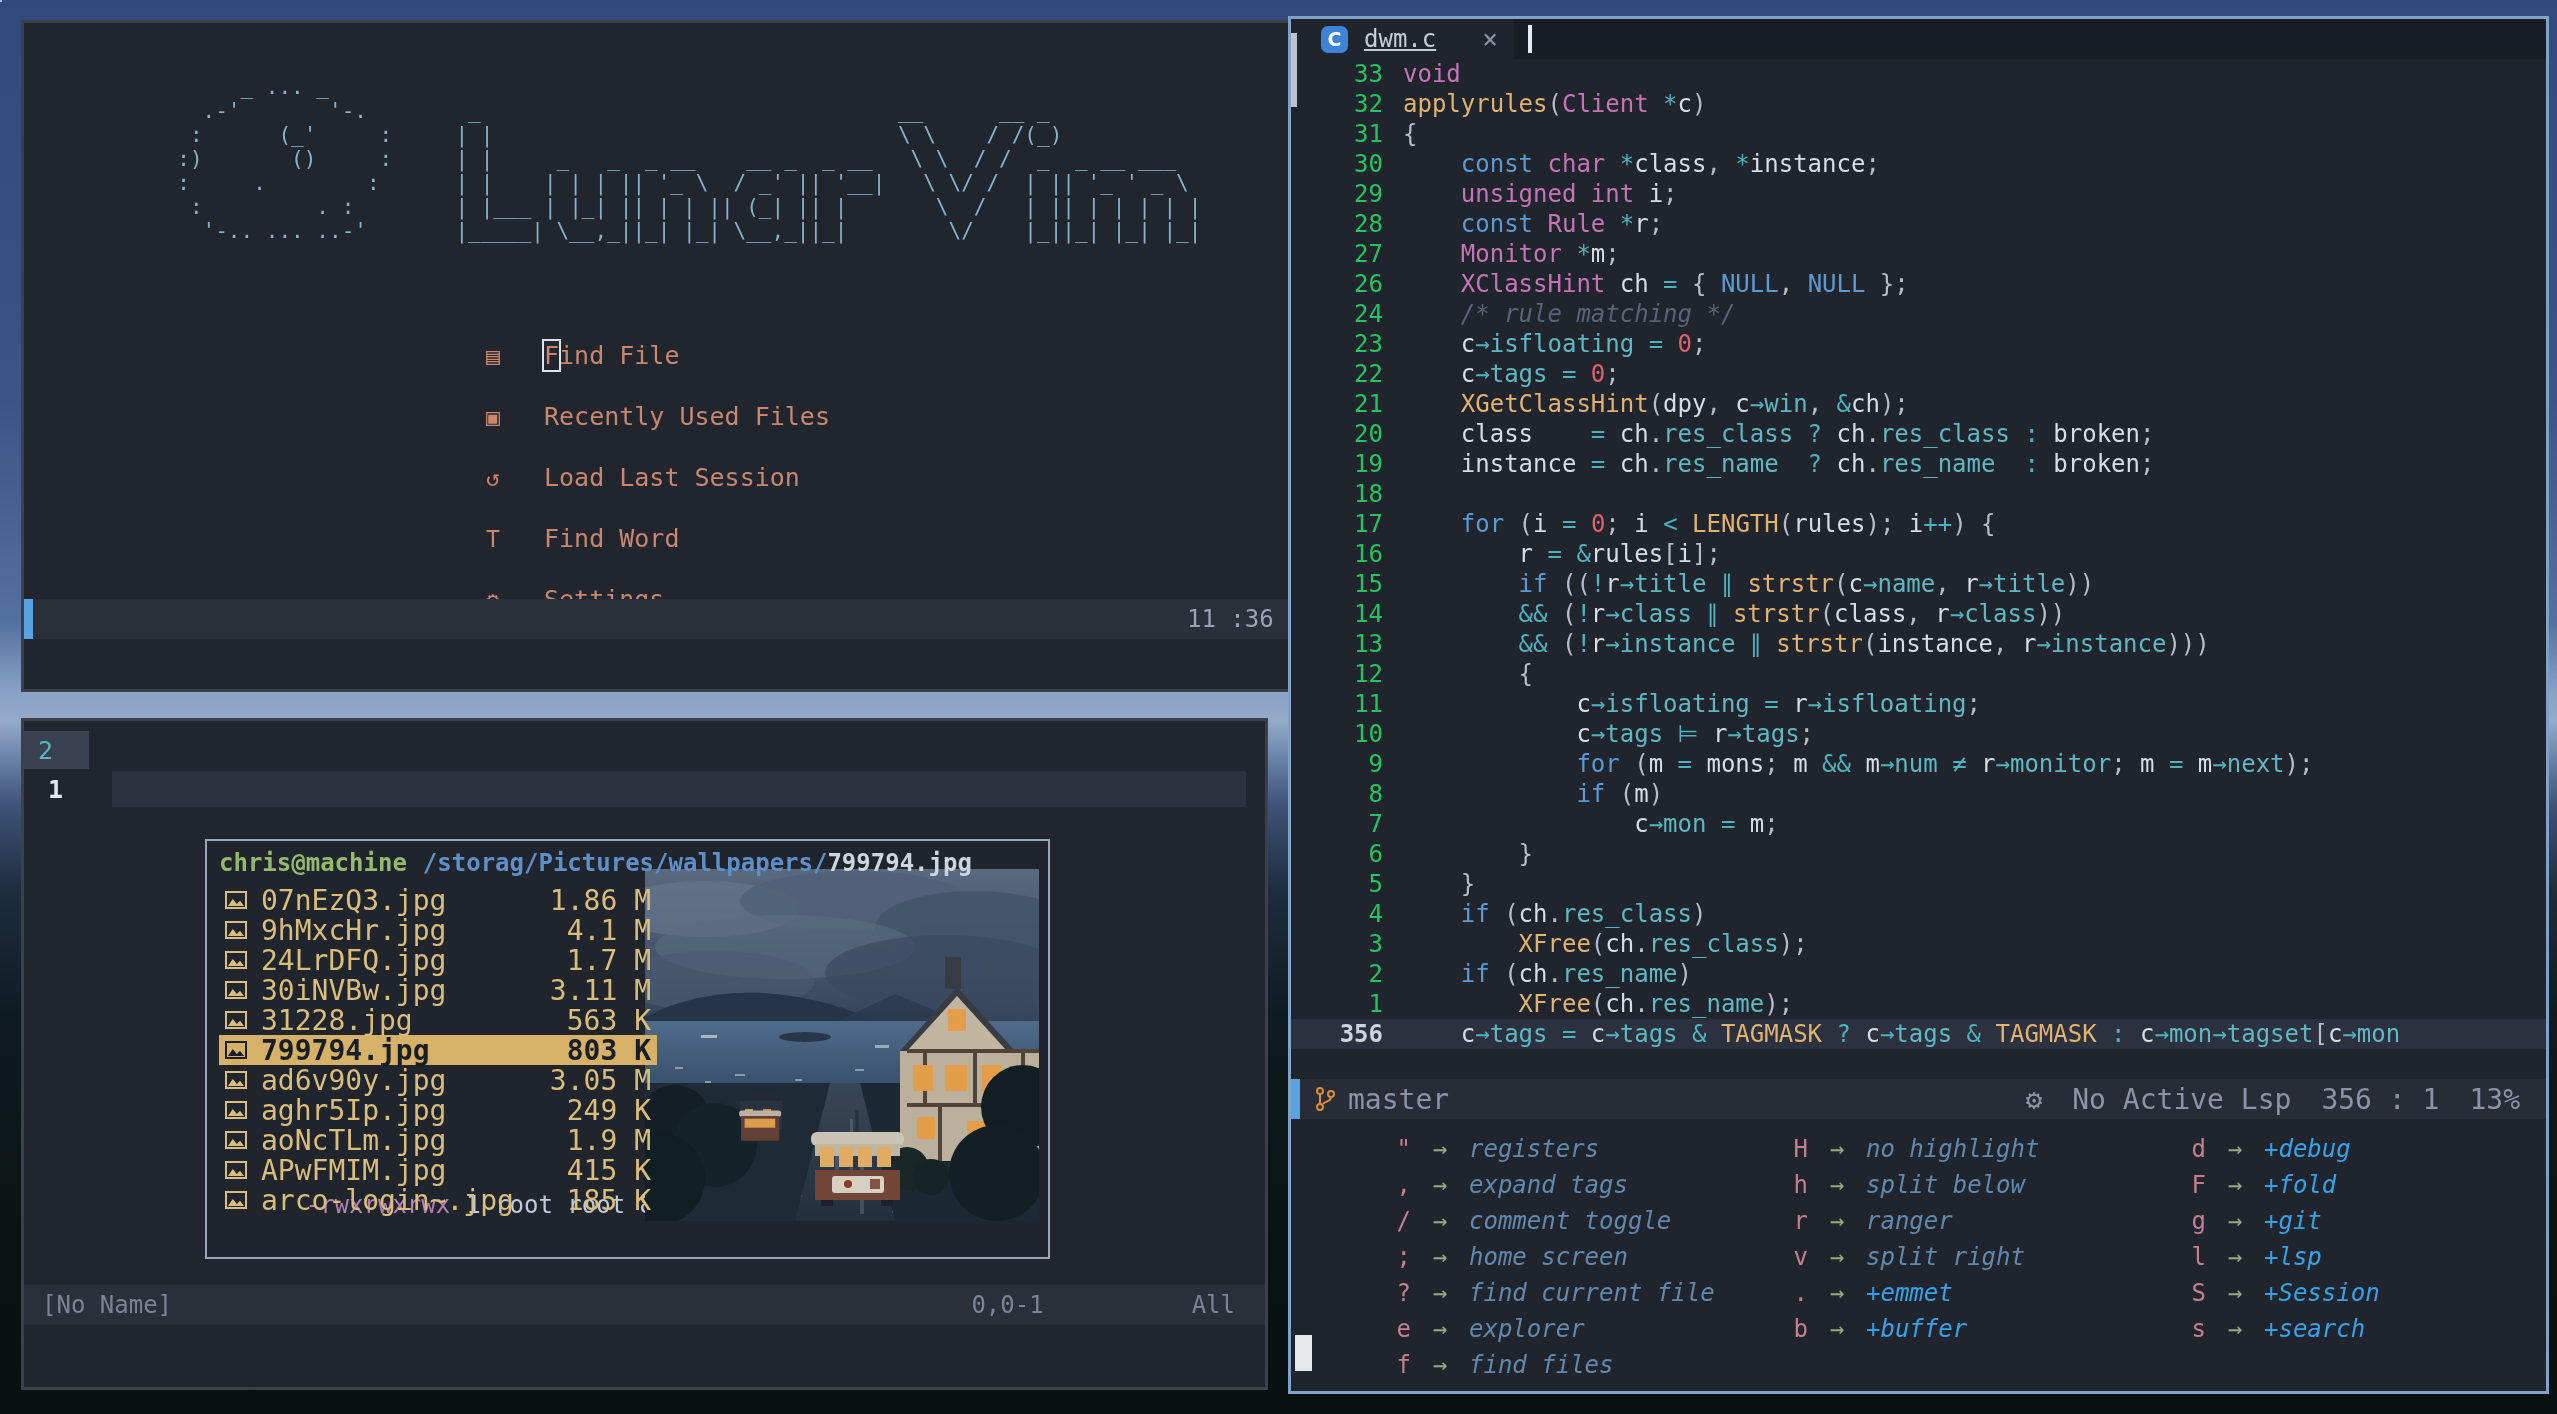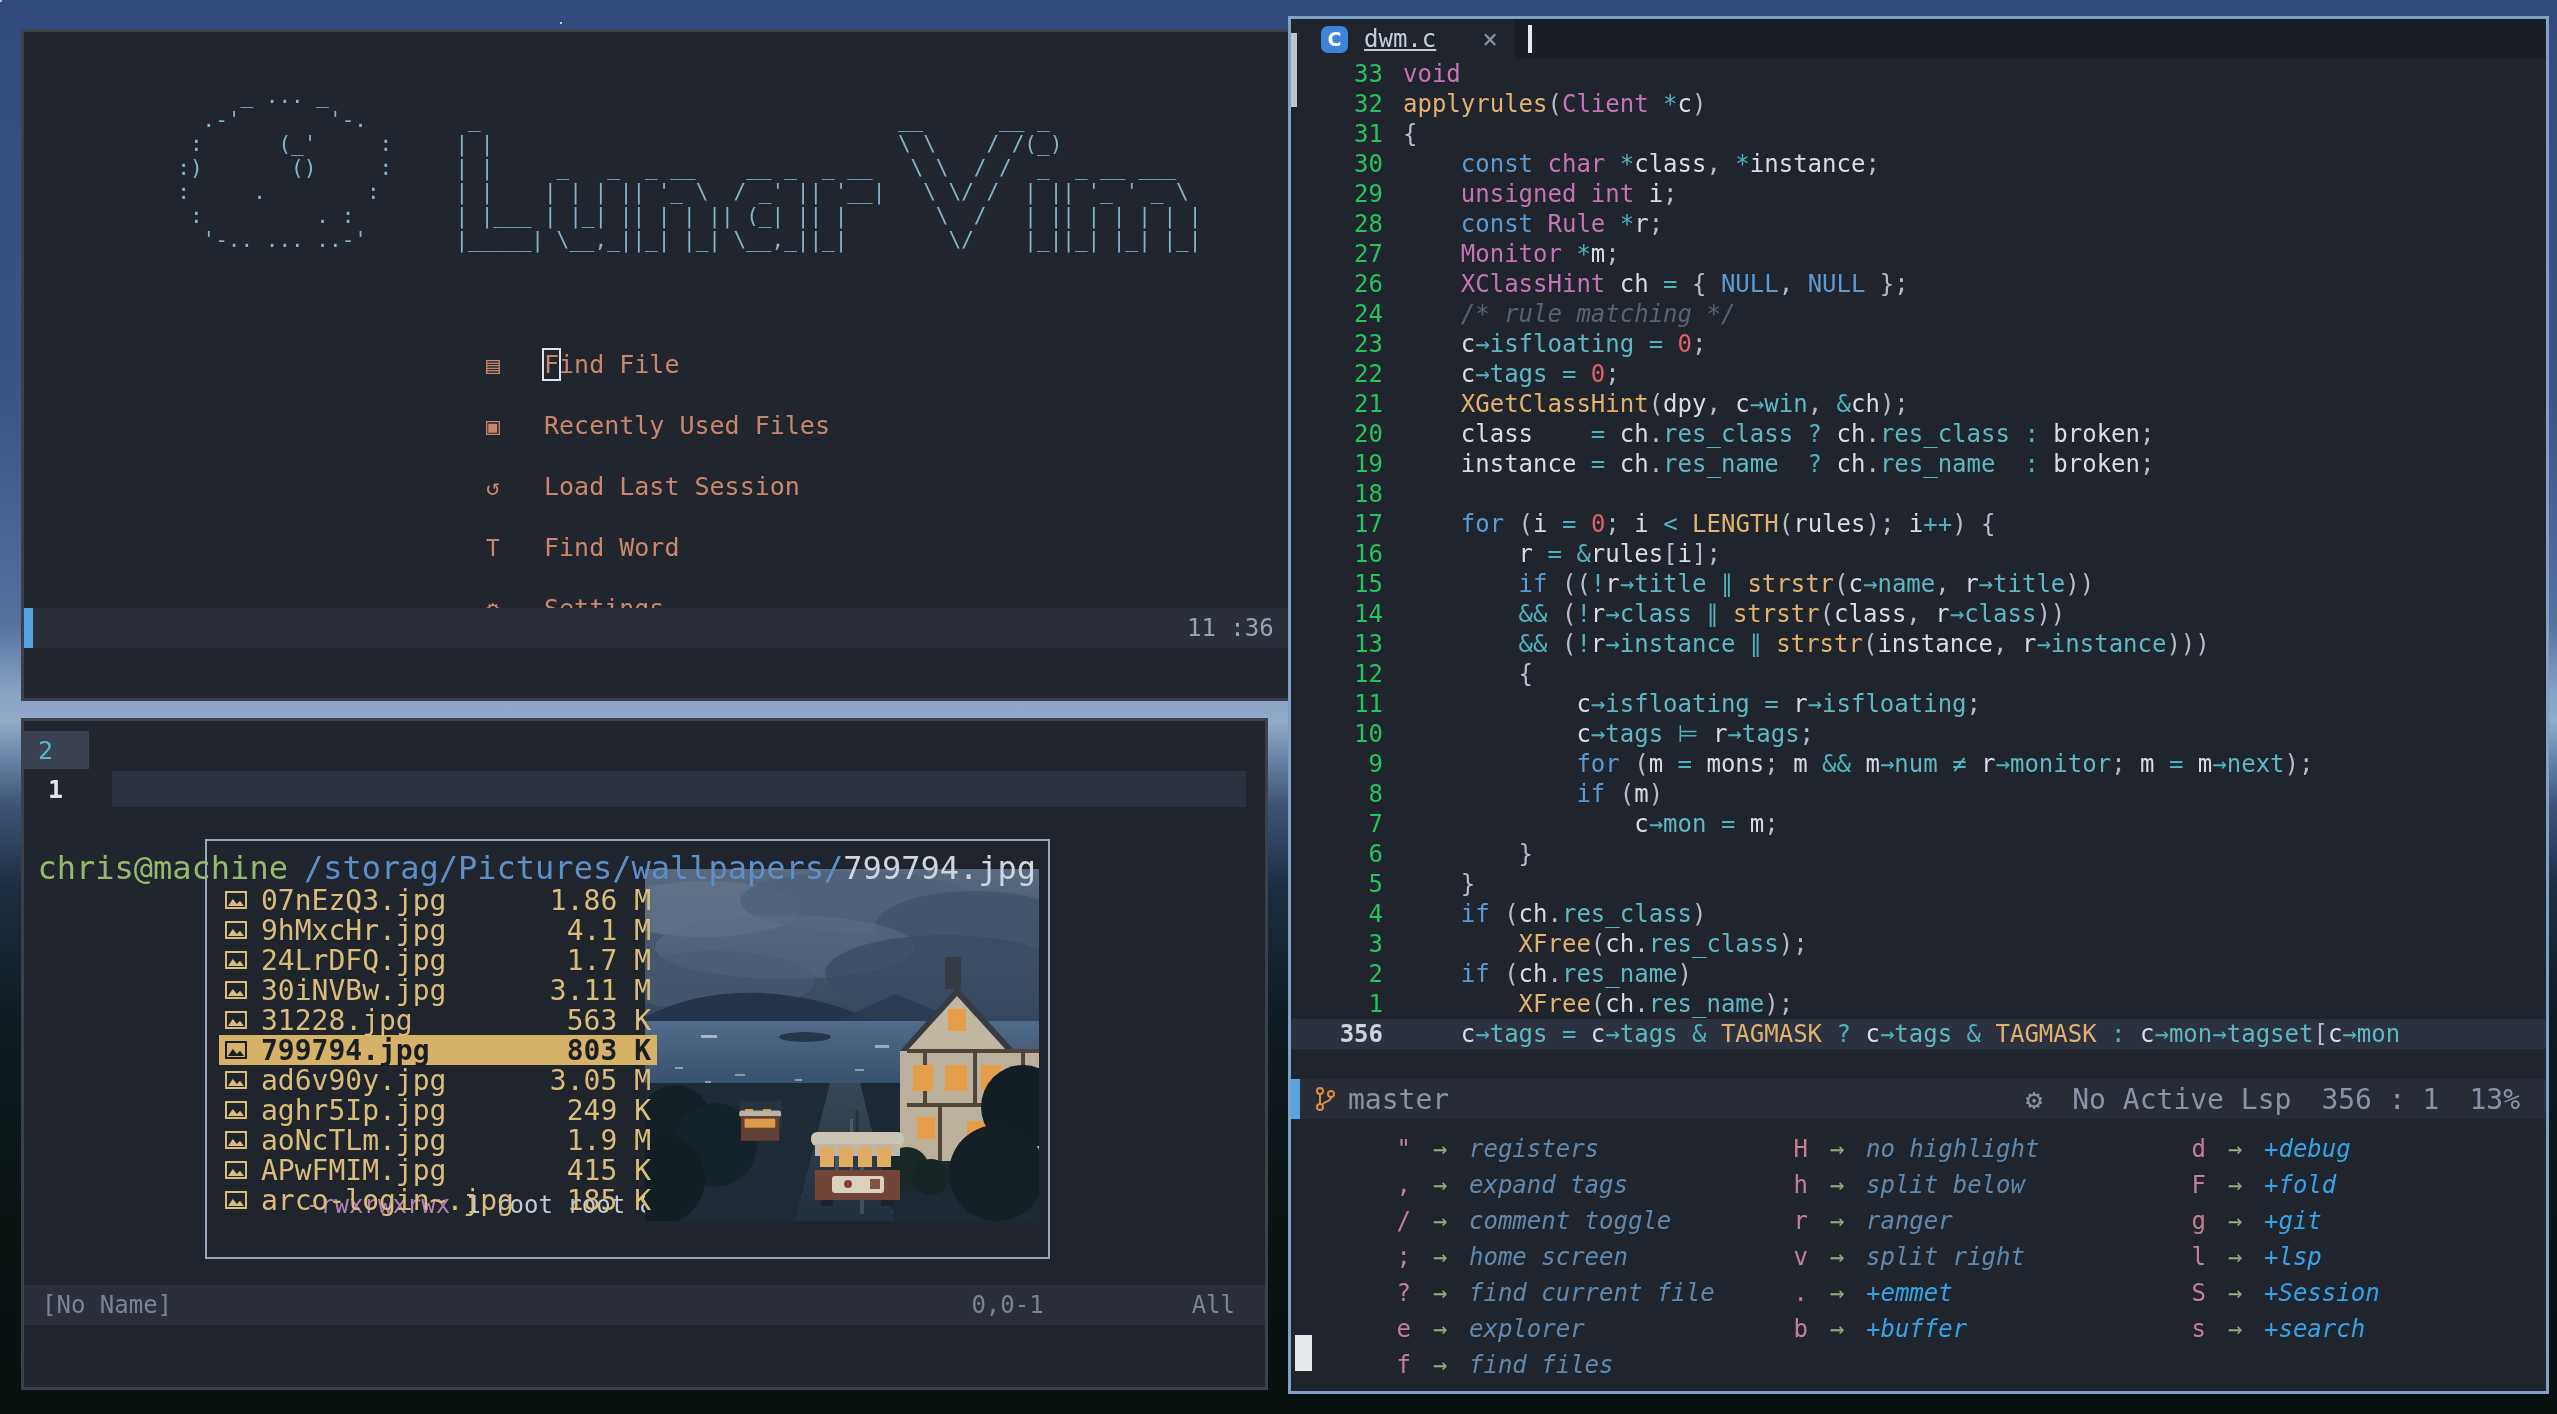--- a/index.html
+++ b/index.html
@@ -19,21 +19,21 @@
       1660px 25px #ffffff, 1830px 100px #c9d4f2, 2010px 40px #dfe6ff, 2190px 85px #ffffff,
       2350px 20px #c9d4f2, 2490px 110px #dfe6ff, 60px 180px #c9d4f2, 250px 260px #dfe6ff,
       480px 210px #ffffff, 830px 240px #c9d4f2, 1080px 190px #dfe6ff, 1275px 300px #ffffff,
       1500px 230px #c9d4f2, 1750px 280px #dfe6ff, 1990px 210px #ffffff, 2240px 260px #c9d4f2,
       2430px 330px #dfe6ff, 150px 420px #c9d4f2, 400px 380px #dfe6ff, 650px 460px #ffffff,
       1000px 400px #c9d4f2, 1282px 480px #dfe6ff, 1600px 430px #ffffff, 1900px 470px #c9d4f2,
       2150px 410px #dfe6ff, 2400px 500px #ffffff, 90px 560px #c9d4f2, 520px 600px #dfe6ff,
       980px 580px #c9d4f2, 1281px 640px #ffffff, 2520px 200px #dfe6ff, 2540px 520px #c9d4f2;
   }
   .win { position:absolute; background:#21252e; }
-  #win-dash  { left:21px;  top:29px;  width:1395px; height:672px;  border:3px solid #3b404a; }
+  #win-dash  { left:21px;  top:20px;  width:1395px; height:672px;  border:3px solid #3b404a; }
   #win-term  { left:21px;  top:718px; width:1247px; height:672px;  border:3px solid #3b404a; }
   #win-edit  { left:1288px; top:16px; width:1261px; height:1378px; border:3px solid #7fa2c6; background:#20242d; }
 
   
   .logo { position:absolute; left:128px; top:52px; font-size:21px; line-height:24px;
           color:#84b4ca; white-space:pre; }
   .menu { position:absolute; left:462px; top:302px; }
   .menu-item { height:61px; display:flex; align-items:center; font-size:25px; color:#c8876e; }
   .menu-item .mi-icon { width:58px; font-size:23px; }
   .cursored { outline:2px solid #dfe3ea; outline-offset:0px; }
@@ -45,22 +45,22 @@
 
   
   .t-row2 { position:absolute; left:0; top:10px; height:38px; display:inline-flex; align-items:center;
             background:#3a4150; padding:0 20px 0 14px; font-size:25px; white-space:pre; }
   .t-row2 .lnum { color:#57b5c0; margin-right:16px; }
   .t-row2 .cmdtext { color:#e2e6ec; }
   .t-row1-num { position:absolute; left:24px; top:54px; font-size:25px; color:#e2e6ec; font-weight:bold; }
   .t-row1-block { position:absolute; left:88px; top:50px; width:1134px; height:36px; background:#2c3340; }
   .popup { position:absolute; left:181px; top:118px; width:845px; height:420px;
            border:2px solid #9aa6ba; background:#20242d; padding:8px 12px; }
-  .p-header { font-size:32px; font-weight:normal; height:32px; display:flex; white-space:pre;
-              position:relative; z-index:3;justify-content:flex-end; }
+  .p-header { font-size:24px; font-weight:bold; height:32px; display:flex; white-space:pre;
+              position:relative; z-index:3; }
   .p-user { color:#97b96d; margin-right:16px; }
   .p-path { color:#5e8fc6; }
   .p-file { color:#cfd5de; }
   .p-list { position:absolute; left:12px; top:44px; width:438px; z-index:2; }
   .frow { height:30px; display:flex; align-items:center; font-size:28px; color:#d9bd7b; padding:0 6px;text-align:center; }
   .frow.sel { background:#d6b269; color:#191d24; font-weight:bold; }
   .ficon { width:22px; height:18px; border:2px solid currentColor; margin-right:14px; flex:none;
            position:relative; }
   .ficon::after { content:""; position:absolute; left:1px; right:1px; bottom:1px; height:7px;
                   background:currentColor; clip-path:polygon(0 100%,30% 0,55% 70%,75% 25%,100% 100%); }

